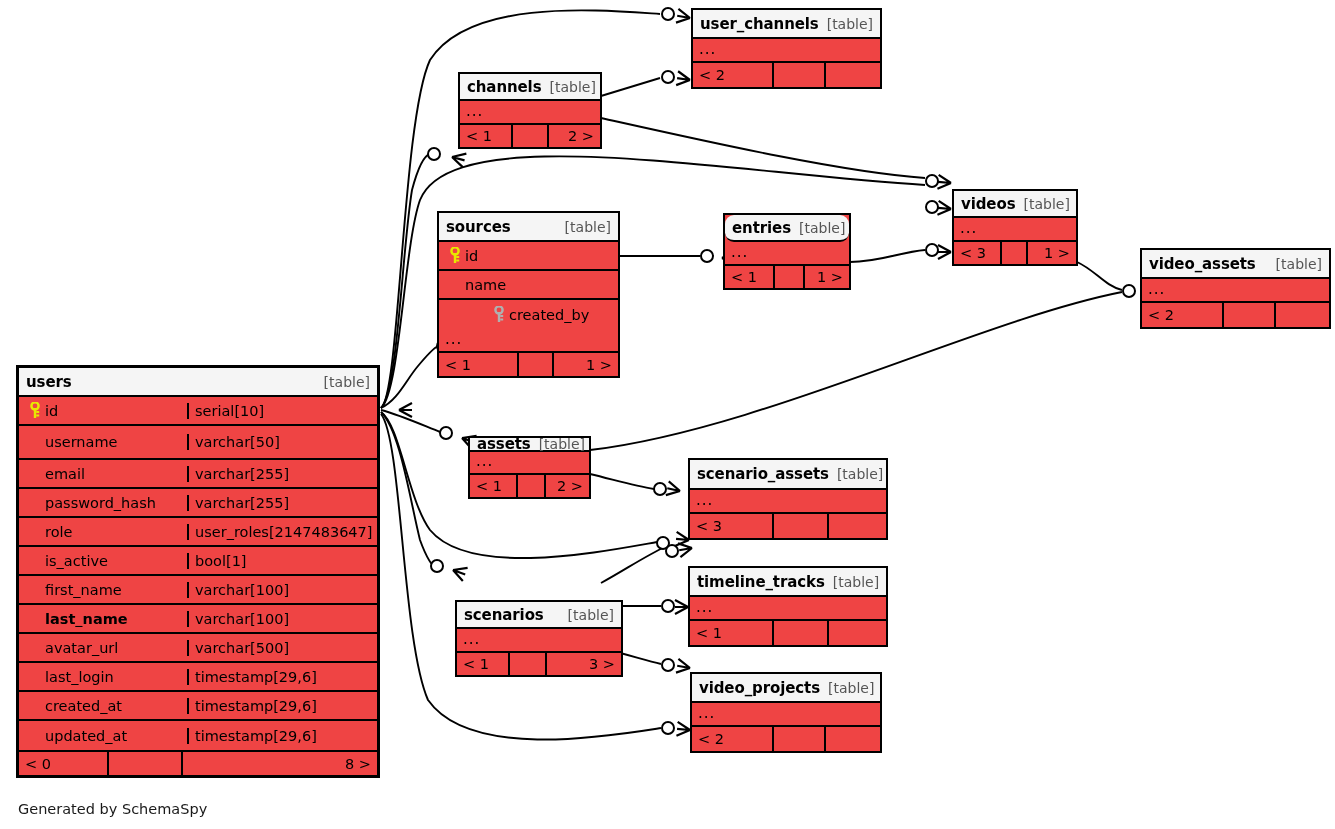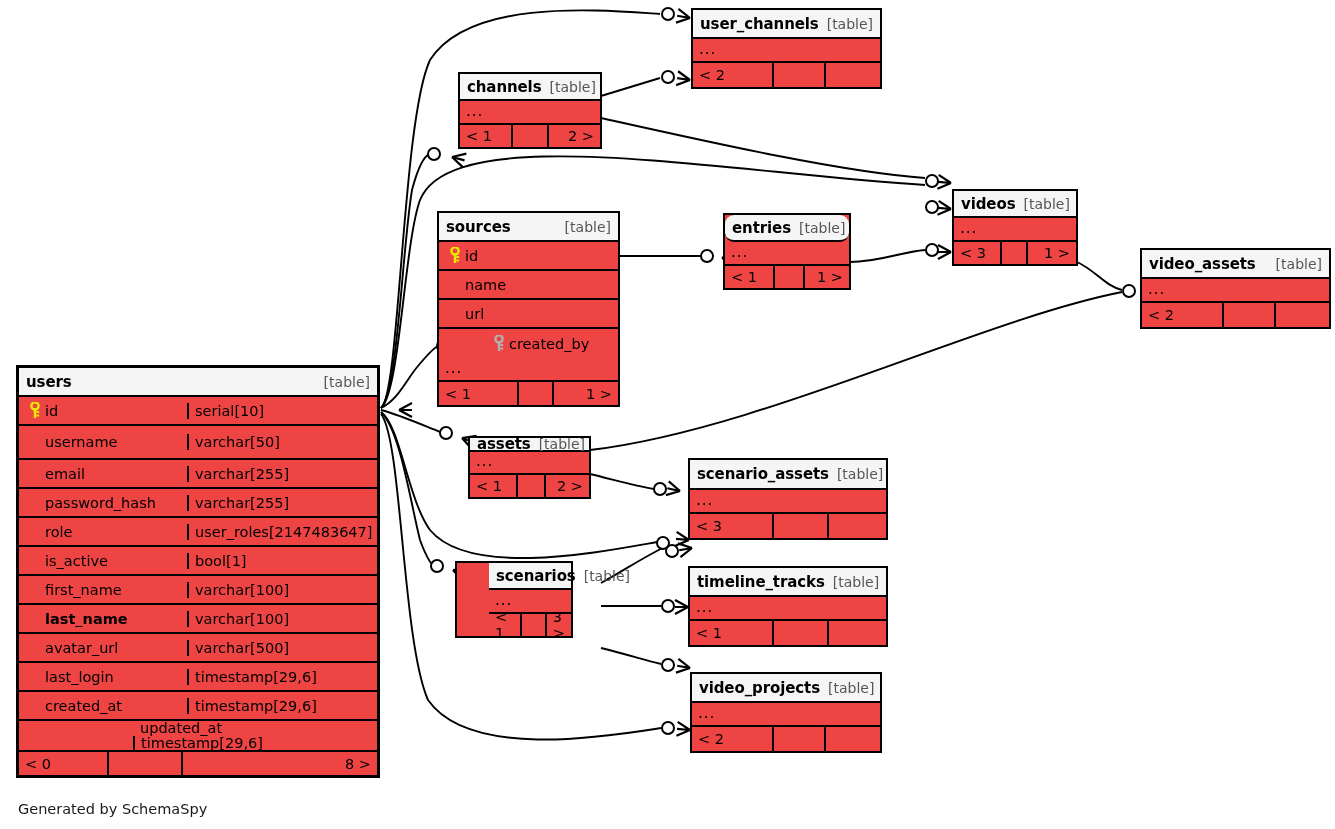--- a/index.html
+++ b/index.html
@@ -319,21 +319,21 @@
         </div>
         <div class="row" style="height: 29px;">
           <div class="cell-name" style="width:168px;">
             <span class="keyslot"></span>
             <span>created_at</span>
           </div>
           <div class="cell-type">
             <span>timestamp[29,6]</span>
           </div>
         </div>
-        <div class="row" style="height: 29px; flex-direction: column;">
+        <div class="row" style="height: 29px;">
           <div class="cell-name" style="width:168px;">
             <span class="keyslot"></span>
             <span>updated_at</span>
           </div>
           <div class="cell-type">
             <span>timestamp[29,6]</span>
           </div>
         </div>
       </div>
     <div class="footer" style="height:25px; border-top:2px solid #000;">
@@ -388,26 +388,20 @@
             <span>id</span>
           </div>
         </div>
         <div class="row" style="height: 29px;">
           <div class="cell-name" style="width:100%;">
             <span class="keyslot"></span>
             <span>name</span>
           </div>
         </div>
         <div class="row" style="height: 29px;">
-          <div class="cell-name" style="width:100%;">
-            <span class="keyslot"></span>
-            <span>url</span>
-          </div>
-        </div>
-        <div class="row" style="height: 29px;">
           <div class="cell-name" style="width:100%;margin-left:44px;">
             <span class="keyslot">
               <svg width="12" height="17" viewBox="0 0 12 17">
                 <circle cx="6" cy="4" r="3.6" fill="none" stroke="#b0b0b0" stroke-width="2.4"></circle>
                 <rect x="4.8" y="6" width="2.4" height="10" fill="#b0b0b0"></rect>
                 <rect x="7.2" y="9" width="3" height="2" fill="#b0b0b0"></rect>
                 <rect x="7.2" y="12.5" width="3" height="2" fill="#b0b0b0"></rect>
               </svg>
             </span>
             <span>created_by</span>
@@ -480,21 +474,21 @@
       <span class="tbl-kind">[table]</span>
     </div>
     <div class="ellipsis-row" style="height:24px;">...</div>
     <div class="footer" style="height:24px;">
       <div class="fcell" style="width:84px;">&lt; 3</div>
       <div class="fcell" style="width:55px;"></div>
       <div class="fcell right" style="flex:1;"></div>
     </div>
   </div>
 
-  <div class="tbl" id="tbl-scenarios" style="left:455px; top:561px; width:118px;padding-left:32px;">
+  <div class="tbl" id="tbl-scenarios" style="left:455px; top:600px; width:168px;">
     <div class="tbl-head" style="height:27px;">
       <span class="tbl-name">scenarios</span>
       <span class="tbl-kind">[table]</span>
     </div>
     <div class="ellipsis-row" style="height:24px;">...</div>
     <div class="footer" style="height:22px;">
       <div class="fcell" style="width:53px;">&lt; 1</div>
       <div class="fcell" style="width:37px;"></div>
       <div class="fcell right" style="flex:1;">3 &gt;</div>
     </div>

